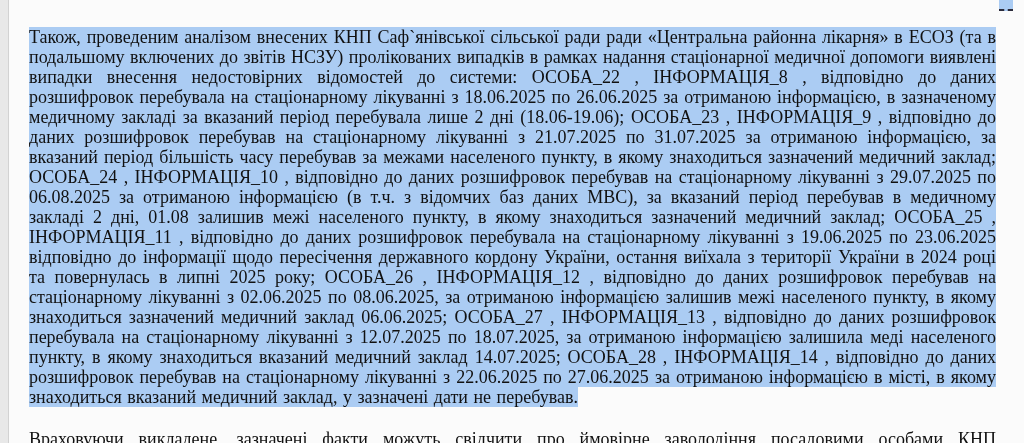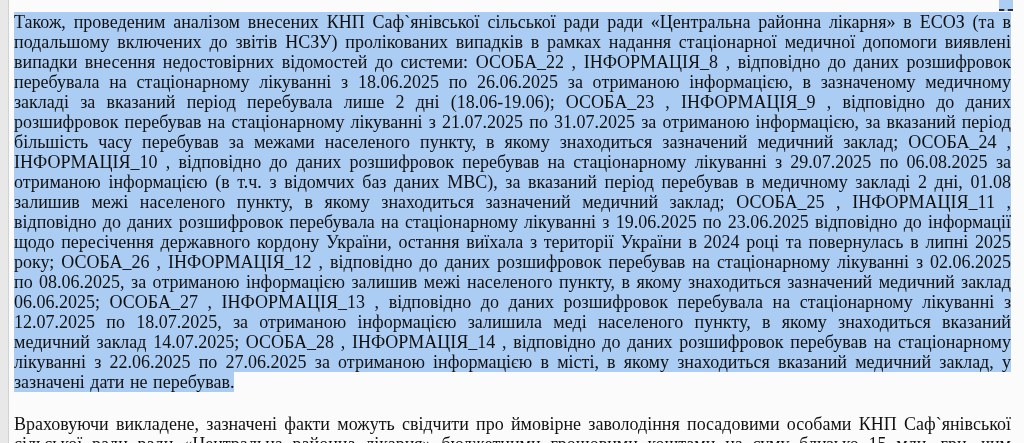--- a/index.html
+++ b/index.html
@@ -25,21 +25,21 @@
     background: #e8e8e8;
     border-right: 1px solid #d2d2d2;
   }
   .content {
     position: absolute;
     left: 14px;
     top: 12px;
     width: 997px;
   }
   p.doc-par {
-    margin: 0;
+    margin: 15px;
     font-size: 18px;
     line-height: 20px;
     text-align: justify;
     word-spacing: 1px;
   }
   p.doc-par + p.doc-par {
     margin-top: 22px;
   }
   .hl {
     background: var(--sel, #abccf3);

